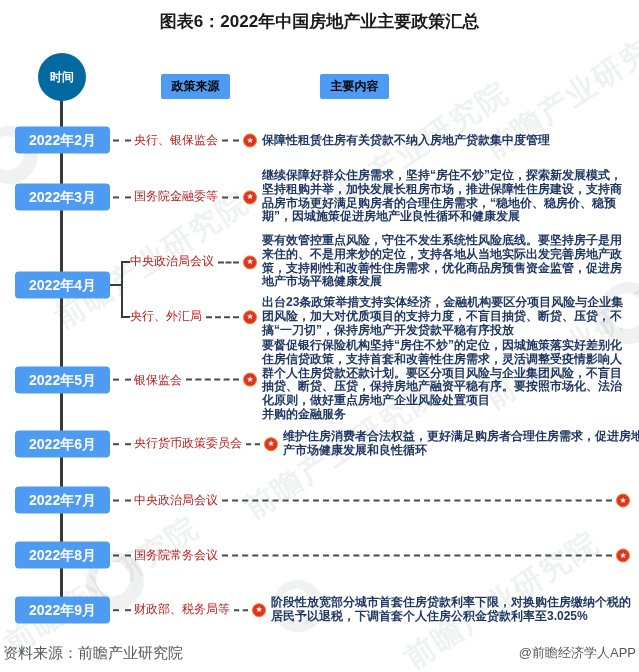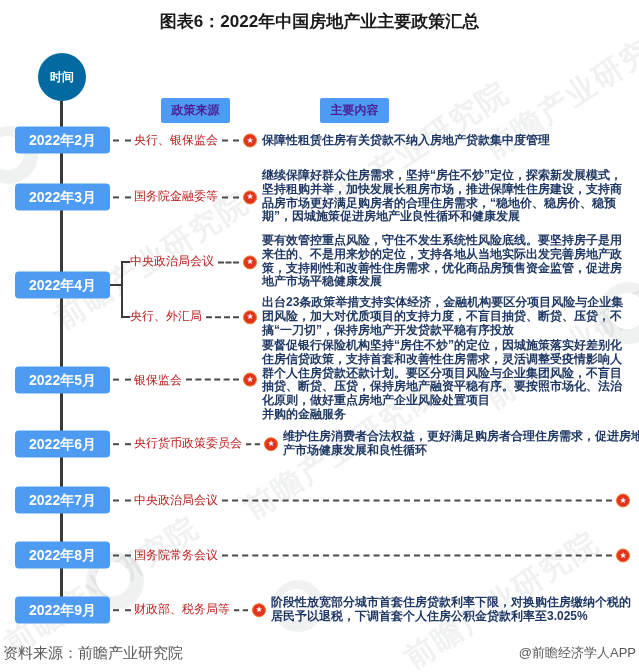--- a/index.html
+++ b/index.html
@@ -36,22 +36,22 @@
   }
   
   .time-circle {
     position:absolute; left:38px; top:53px; width:48px; height:48px;
     border-radius:50%; background:#0369a1; color:#ffffff; font-size:12px;
     font-weight:bold; display:flex; align-items:center; justify-content:center;
     z-index:2;
   }
   .legend-box {
     position:absolute; top:74px; width:69px; height:25px; background:#4d9bf2;
-    color:#4c1d95; font-size:12px; font-weight:bold; display:flex;
-    align-items:center; justify-content:center; border-radius:2px; z-index:2;margin-top:24px;
+    color:#000000; font-size:12px; font-weight:bold; display:flex;
+    align-items:center; justify-content:center; border-radius:2px; z-index:2;
   }
   .legend-source { left:161px; }
   .legend-content { left:320px; }
   
   .tl-line {
     position:absolute; left:60px; top:99px; width:3px; height:512px;
     background:#3a3a3a; z-index:1;
   }
   .month-box {
     position:absolute; left:15px; width:95px; height:27px; background:#4d9bf2;

